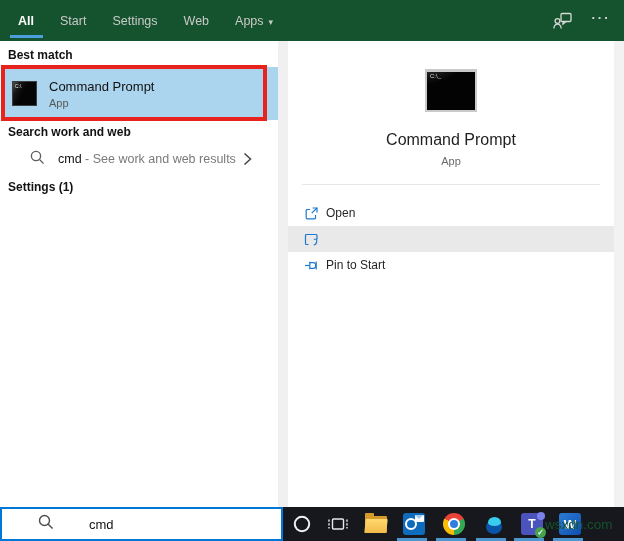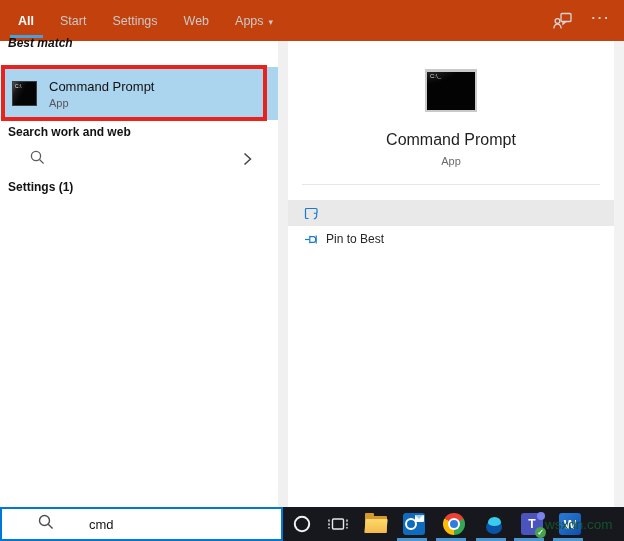--- a/index.html
+++ b/index.html
@@ -1,21 +1,21 @@
 <!DOCTYPE html>
 <html><head>
 <meta charset="utf-8">
 <style>
   * { margin:0; padding:0; box-sizing:border-box; }
   html,body { width:624px; height:541px; }
   body { font-family:"Liberation Sans", sans-serif; position:relative; width:624px; height:541px;
          overflow:hidden; background:#ffffff; }
 
   
-  .header { position:absolute; left:0; top:0; width:624px; height:41px; background:#c2410c; }
+  .header { position:absolute; left:0; top:0; width:624px; height:41px; background:#14532d; }
   .tabs { position:absolute; left:18px; top:0; height:41px; display:flex; align-items:center; }
   .tab { color:#c9c9c9; font-size:12.5px; margin-right:26px; cursor:default; }
   .tab.active { color:#ffffff; font-weight:700; }
   .tab .chev { font-size:9px; margin-left:5px; color:#c9c9c9; }
   .tab-underline { position:absolute; left:10px; top:35px; width:33px; height:3px; background:#4a9edb; }
   .header-icons { position:absolute; right:12px; top:0; height:41px; display:flex; align-items:center; gap:16px; }
   .hicon { width:22px; height:22px; display:flex; align-items:center; justify-content:center; }
   .ellipsis { color:#d8d8d8; font-size:13px; letter-spacing:2px; font-weight:700; padding-bottom:6px; }
 
   
@@ -127,21 +127,21 @@
     </span>
     <span class="hicon ellipsis">···</span>
   </div>
 </div>
 
 <div class="left-panel"></div>
 <div class="gutter"></div>
 <div class="card"></div>
 <div class="right-strip"></div>
 
-<div class="section-heading" style="top:36px;font-style:italic;">Best match</div>
+<div class="section-heading" style="top:48px;">Best match</div>
 
 <div class="best-row">
   <div class="cmd-icon-sm"></div>
   <div class="best-texts">
     <div class="best-title">Command Prompt</div>
     <div class="best-sub">App</div>
   </div>
 </div>
 <div class="annotation-box"></div>
 
@@ -149,38 +149,51 @@
 
 <div class="web-row">
   <span class="mag">
     <svg width="15" height="15" viewBox="0 0 15 15">
         <g fill="none" stroke="#5c5c5c" stroke-width="1.3">
           <circle cx="6" cy="6" r="4.6"></circle>
           <path d="M9.5 9.5 L13.6 13.6"></path>
         </g>
       </svg>
   </span>
+  <span class="web-text"><span>cmd</span><span class="suffix"> - See work and web results</span></span>
   <span class="web-chevron">
     <svg width="9" height="14" viewBox="0 0 9 14">
         <path d="M1.5 1.5 L7.5 7 L1.5 12.5" fill="none" stroke="#454545" stroke-width="1.5"></path>
       </svg>
   </span>
 </div>
 
 <div class="section-heading" style="top:180px;">Settings (1)</div>
 
 <div style="position:absolute; left:288px; top:41px; width:326px; height:466px;">
   <div class="cmd-icon-lg">
       <div class="screen"></div>
     </div>
   <div class="preview-title">Command Prompt</div>
   <div class="preview-sub">App</div>
   <div class="card-divider"></div>
 
   <div class="actions">
+    <div class="action-row">
+      <span class="aicon">
+        <svg width="15" height="15" viewBox="0 0 15 15">
+            <g fill="none" stroke="#1d79cf" stroke-width="1.2">
+          <path d="M6 3.5 H3.2 a1 1 0 0 0 -1 1 V11.8 a1 1 0 0 0 1 1 H10.5 a1 1 0 0 0 1 -1 V9"></path>
+          <path d="M8.5 2 h4.5 v4.5"></path>
+              <path d="M13 2 L7.8 7.2"></path>
+            </g>
+          </svg>
+      </span>
+      <span class="action-label">Open</span>
+    </div>
     <div class="action-row highlighted">
       <span class="aicon">
         <svg width="15" height="15" viewBox="0 0 15 15">
             <g fill="none" stroke="#1d79cf" stroke-width="1.2">
           <path d="M4.5 12.5 H2.5 a1 1 0 0 1 -1 -1 V3.5 a1 1 0 0 1 1 -1 H12 a1 1 0 0 1 1 1 V7"></path>
           <path d="M10.2 7.6 L13.2 7.6 L13.2 10.2 C13.2 12 11.7 13.2 10.2 13.6* C8.7 13.2 7.2 12 7.2 10.2 L7.2 7.6 Z" transform="scale(0.96)"></path>
             </g>
           </svg>
       </span>
     </div>
@@ -188,21 +201,21 @@
       <span class="aicon">
         <svg width="15" height="15" viewBox="0 0 15 15">
             <g fill="none" stroke="#1d79cf" stroke-width="1.2">
           <path d="M1 7.5 H5.5"></path>
               <path d="M5.8 3.8 V11.2"></path>
           <path d="M5.8 4.6 H10 L11.6 6 V9 L10 10.4 H5.8"></path>
               <path d="M12.2 3.5 V11.5"></path>
             </g>
           </svg>
       </span>
-      <span class="action-label">Pin to Best</span>
+      <span class="action-label">Pin to Start</span>
     </div>
   </div>
 </div>
 
 <div class="taskbar">
   <div class="tb-search">
     <span class="mag">
       <svg width="16" height="16" viewBox="0 0 16 16">
           <g fill="none" stroke="#4d4d4d" stroke-width="1.4">
             <circle cx="6.5" cy="6.5" r="5"></circle>

